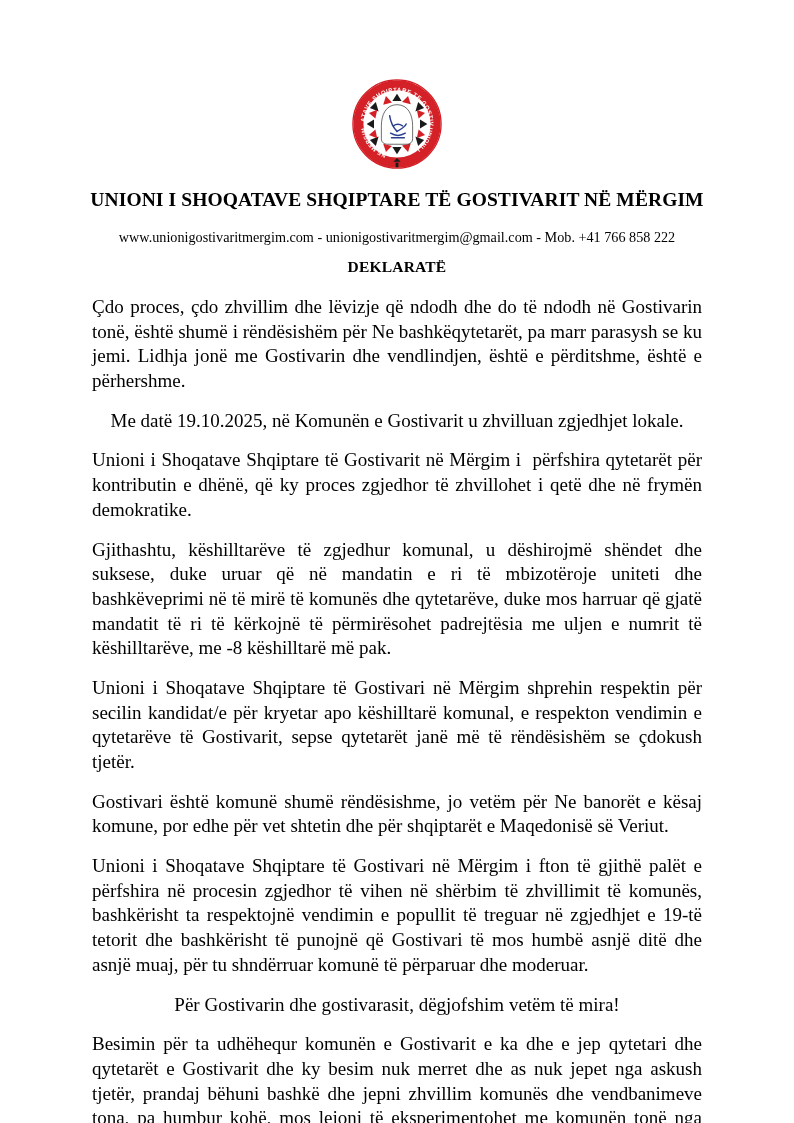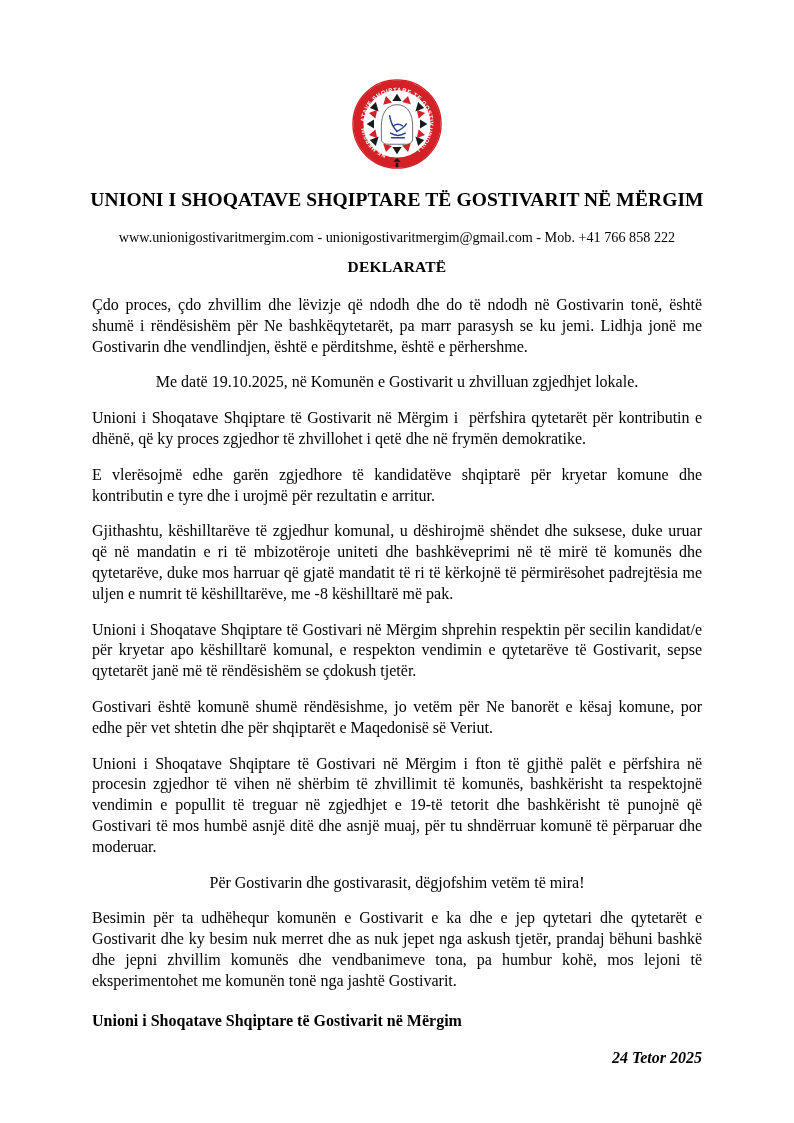--- a/index.html
+++ b/index.html
@@ -64,21 +64,21 @@
   }
   .doc-heading {
     text-align: center;
     font-weight: bold;
     font-size: 15.5px;
     margin: 0 0 19px 0;
     letter-spacing: 0.2px;
   }
   p.para {
     margin: 0 0 15px 0;
-    font-size: 16px;
+    font-size: 19px;
     line-height: 1.30;
     text-align: justify;
     text-justify: inter-word;
     white-space: pre-wrap;
   }
   p.para.left-aligned {
     text-align: center;
   }
   p.para.signature {
     font-weight: bold;
@@ -160,21 +160,20 @@
 
   <div class="contact-line">www.unionigostivaritmergim.com - unionigostivaritmergim@gmail.com - Mob. +41 766 858 222</div>
 
   <div class="body-block">
 
     <div class="doc-heading">DEKLARATË</div>
 
     <p class="para">Çdo proces, çdo zhvillim dhe lëvizje që ndodh dhe do të ndodh në Gostivarin tonë, është shumë i rëndësishëm për Ne bashkëqytetarët, pa marr parasysh se ku jemi. Lidhja jonë me Gostivarin dhe vendlindjen, është e përditshme, është e përhershme.</p>
     <p class="para left-aligned">Me datë 19.10.2025, në Komunën e Gostivarit u zhvilluan zgjedhjet lokale.</p>
     <p class="para">Unioni i Shoqatave Shqiptare të Gostivarit në Mërgim i  përfshira qytetarët për kontributin e dhënë, që ky proces zgjedhor të zhvillohet i qetë dhe në frymën demokratike.</p>
-    <p class="para">E vlerësojmë edhe garën zgjedhore të kandidatëve shqiptarë për kryetar komune dhe kontributin e tyre dhe i urojmë për rezultatin e arritur.</p>
     <p class="para">Gjithashtu, këshilltarëve të zgjedhur komunal, u dëshirojmë shëndet dhe suksese, duke uruar që në mandatin e ri të mbizotëroje uniteti dhe bashkëveprimi në të mirë të komunës dhe qytetarëve, duke mos harruar që gjatë mandatit të ri të kërkojnë të përmirësohet padrejtësia me uljen e numrit të këshilltarëve, me -8 këshilltarë më pak.</p>
     <p class="para">Unioni i Shoqatave Shqiptare të Gostivari në Mërgim shprehin respektin për secilin kandidat/e për kryetar apo këshilltarë komunal, e respekton vendimin e qytetarëve të Gostivarit, sepse qytetarët janë më të rëndësishëm se çdokush tjetër.</p>
     <p class="para">Gostivari është komunë shumë rëndësishme, jo vetëm për Ne banorët e kësaj komune, por edhe për vet shtetin dhe për shqiptarët e Maqedonisë së Veriut.</p>
     <p class="para">Unioni i Shoqatave Shqiptare të Gostivari në Mërgim i fton të gjithë palët e përfshira në procesin zgjedhor të vihen në shërbim të zhvillimit të komunës, bashkërisht ta respektojnë vendimin e popullit të treguar në zgjedhjet e 19-të tetorit dhe bashkërisht të punojnë që Gostivari të mos humbë asnjë ditë dhe asnjë muaj, për tu shndërruar komunë të përparuar dhe moderuar.</p>
     <p class="para left-aligned">Për Gostivarin dhe gostivarasit, dëgjofshim vetëm të mira!</p>
     <p class="para">Besimin për ta udhëhequr komunën e Gostivarit e ka dhe e jep qytetari dhe qytetarët e Gostivarit dhe ky besim nuk merret dhe as nuk jepet nga askush tjetër, prandaj bëhuni bashkë dhe jepni zhvillim komunës dhe vendbanimeve tona, pa humbur kohë, mos lejoni të eksperimentohet me komunën tonë nga jashtë Gostivarit.</p>
 
     <p class="para signature">Unioni i Shoqatave Shqiptare të Gostivarit në Mërgim</p>
     <p class="para datestamp">24 Tetor 2025</p>
 

